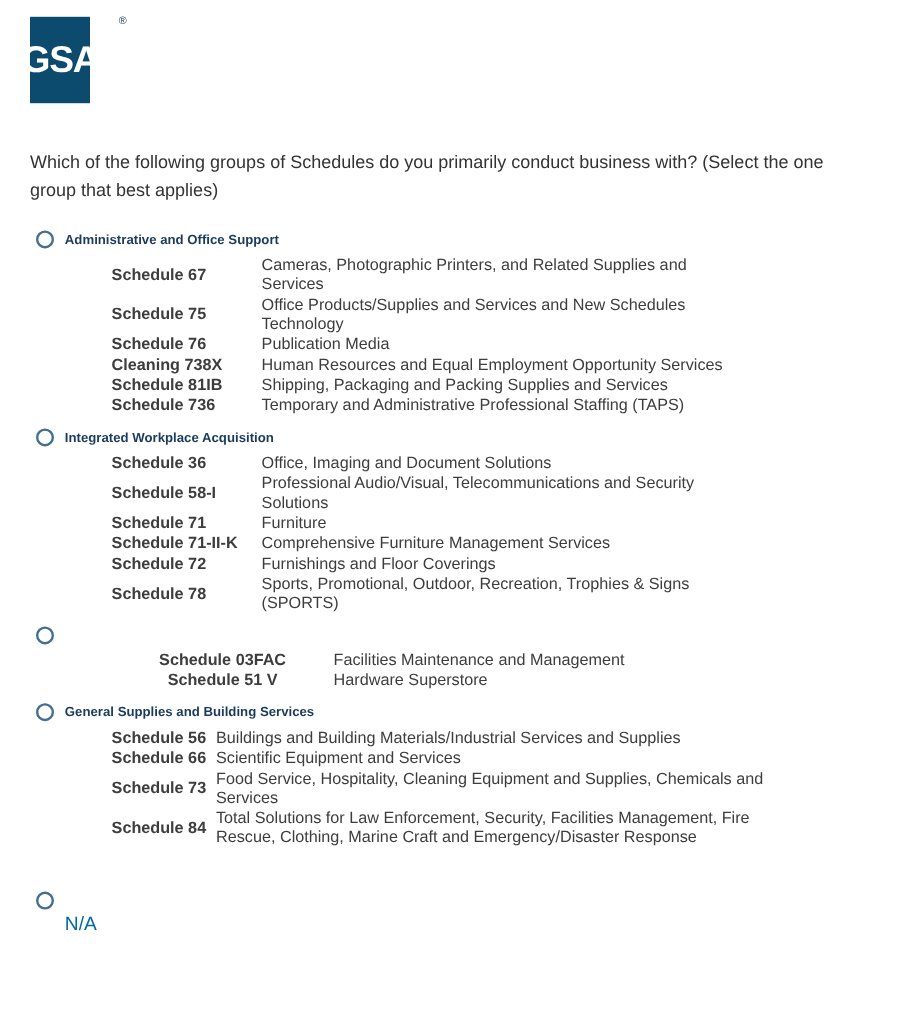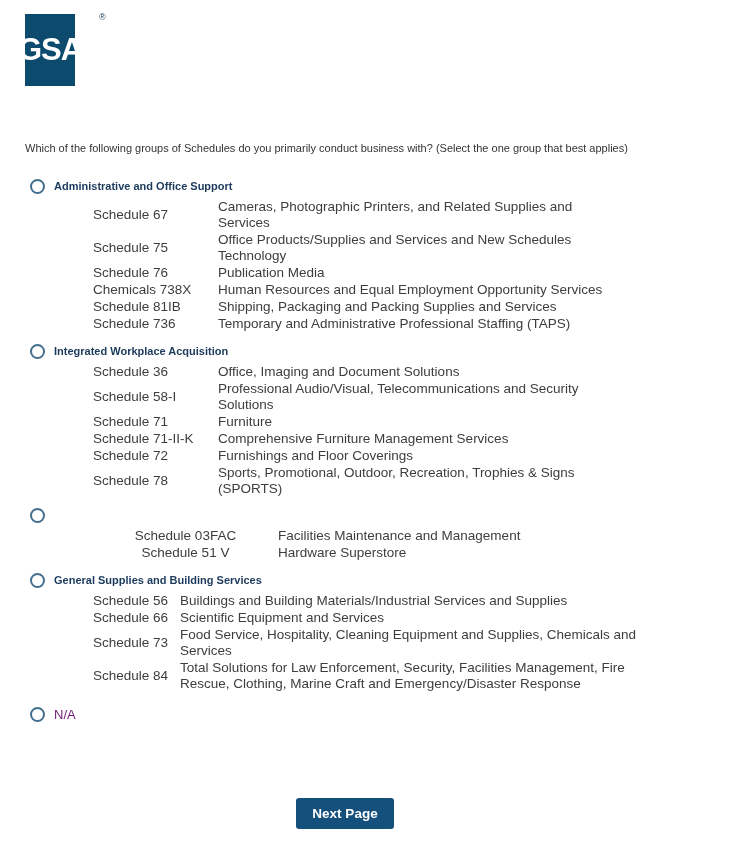--- a/index.html
+++ b/index.html
@@ -23,23 +23,23 @@
     display: flex; align-items: center; justify-content: center;
     font-weight: bold; font-size: 31px; letter-spacing: -1px;
   }
   .reg-mark {
     position: absolute; top: -2px; left: 74px;
     font-size: 9px; color: #1a3a5c;
   }
 
   
   .question {
-    margin-top: 52px;
+    margin-top: 36px;
     width: 700px;
-    font-size: 11px;
+    font-size: 15px;
     line-height: 1.55;
     color: #333333;
   }
 
   
   .options { margin-top: 21px; }
   .option-group { margin-bottom: 10px; }
   .option-row { display: flex; align-items: center; margin-left: 5px; }
   .radio {
     width: 15px; height: 15px;
@@ -51,37 +51,38 @@
     cursor: pointer;
   }
   .group-label {
     font-size: 11px;
     font-weight: bold;
     color: #1b3a5c;
     line-height: 16px;
   }
   .na-row { margin-top: 14px; }
   .na-label {
-    font-size: 13px;
-    color: #701a75;
+    font-size: 16px;
+    color: #0369a1;
+    margin-top: 41px;
   }
 
   
   table.schedules {
     border-collapse: collapse;
     margin: 5px 0 0 68px;
     font-size: 13.5px;
     color: #3d3d3d;
   }
   table.schedules td {
     vertical-align: middle;
     line-height: 16px;
     padding: 0 0 1px 0;
   }
-  table.schedules td.num { white-space: nowrap; }
+  table.schedules td.num { white-space: nowrap; font-weight: bold; }
   table.g1 td.num, table.g2 td.num { width: 125px; }
   table.g1 td.desc, table.g2 td.desc { width: 392px; }
   table.g3 td.num { width: 185px; text-align: center; }
   table.g4 td.num { width: 87px; }
   table.g4 td.desc { width: 460px; }
 
   
   .button-row {
     margin-top: 76px;
     display: flex;
@@ -127,21 +128,21 @@
         </tr>
         <tr>
           <td class="num">Schedule 75</td>
           <td class="desc">Office Products/Supplies and Services and New Schedules Technology</td>
         </tr>
         <tr>
           <td class="num">Schedule 76</td>
           <td class="desc">Publication Media</td>
         </tr>
         <tr>
-          <td class="num">Chemicals 738X</td>
+          <td class="num">Cleaning 738X</td>
           <td class="desc">Human Resources and Equal Employment Opportunity Services</td>
         </tr>
         <tr>
           <td class="num">Schedule 81IB</td>
           <td class="desc">Shipping, Packaging and Packing Supplies and Services</td>
         </tr>
         <tr>
           <td class="num">Schedule 736</td>
           <td class="desc">Temporary and Administrative Professional Staffing (TAPS)</td>
         </tr>

